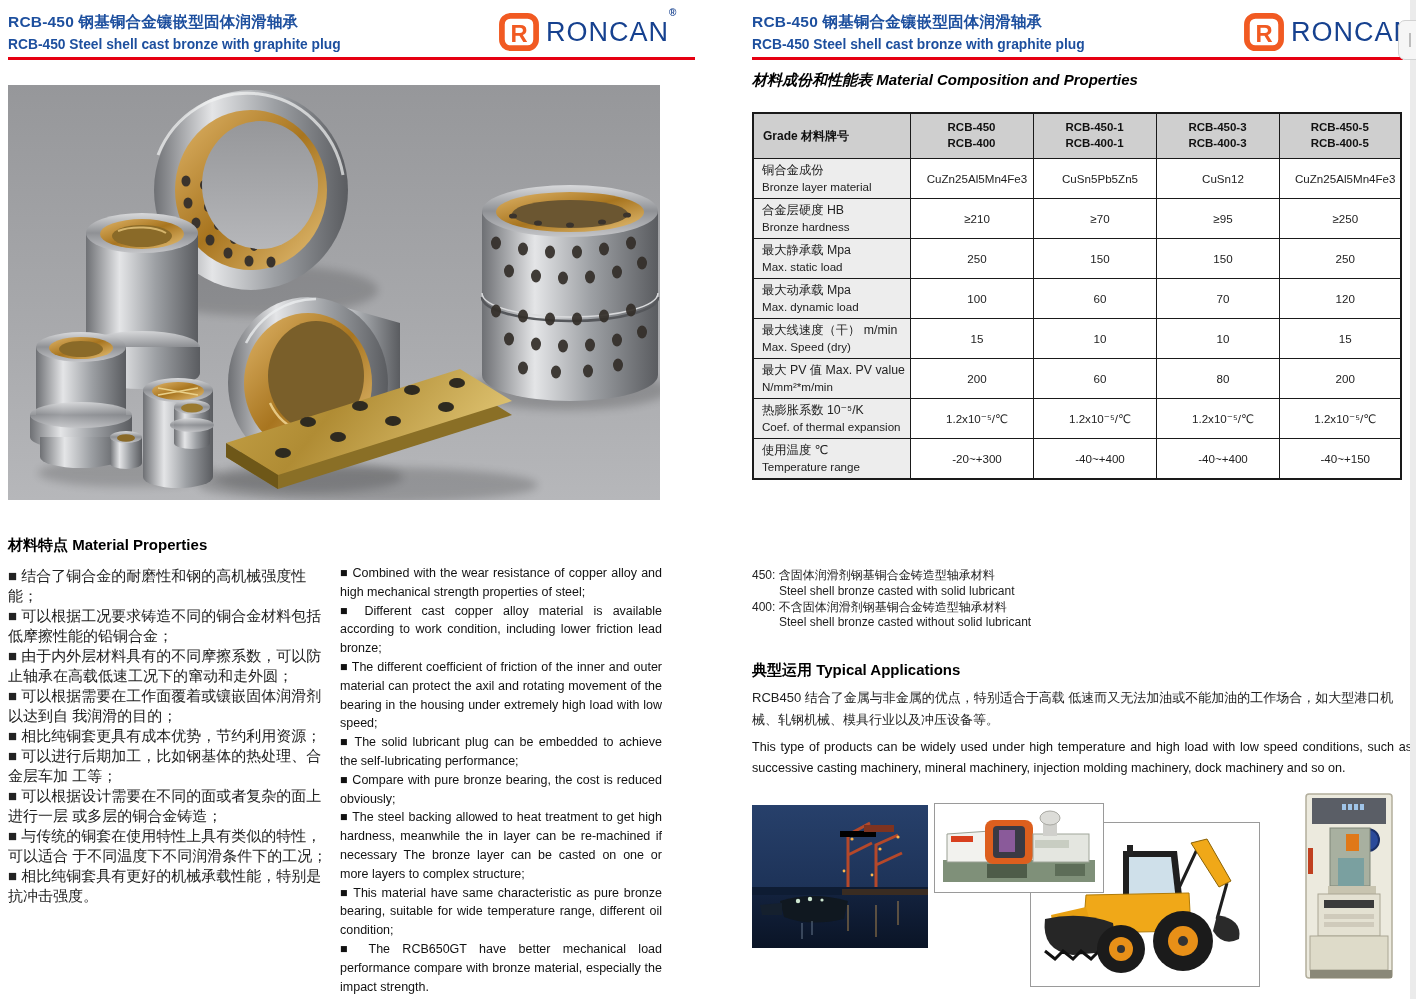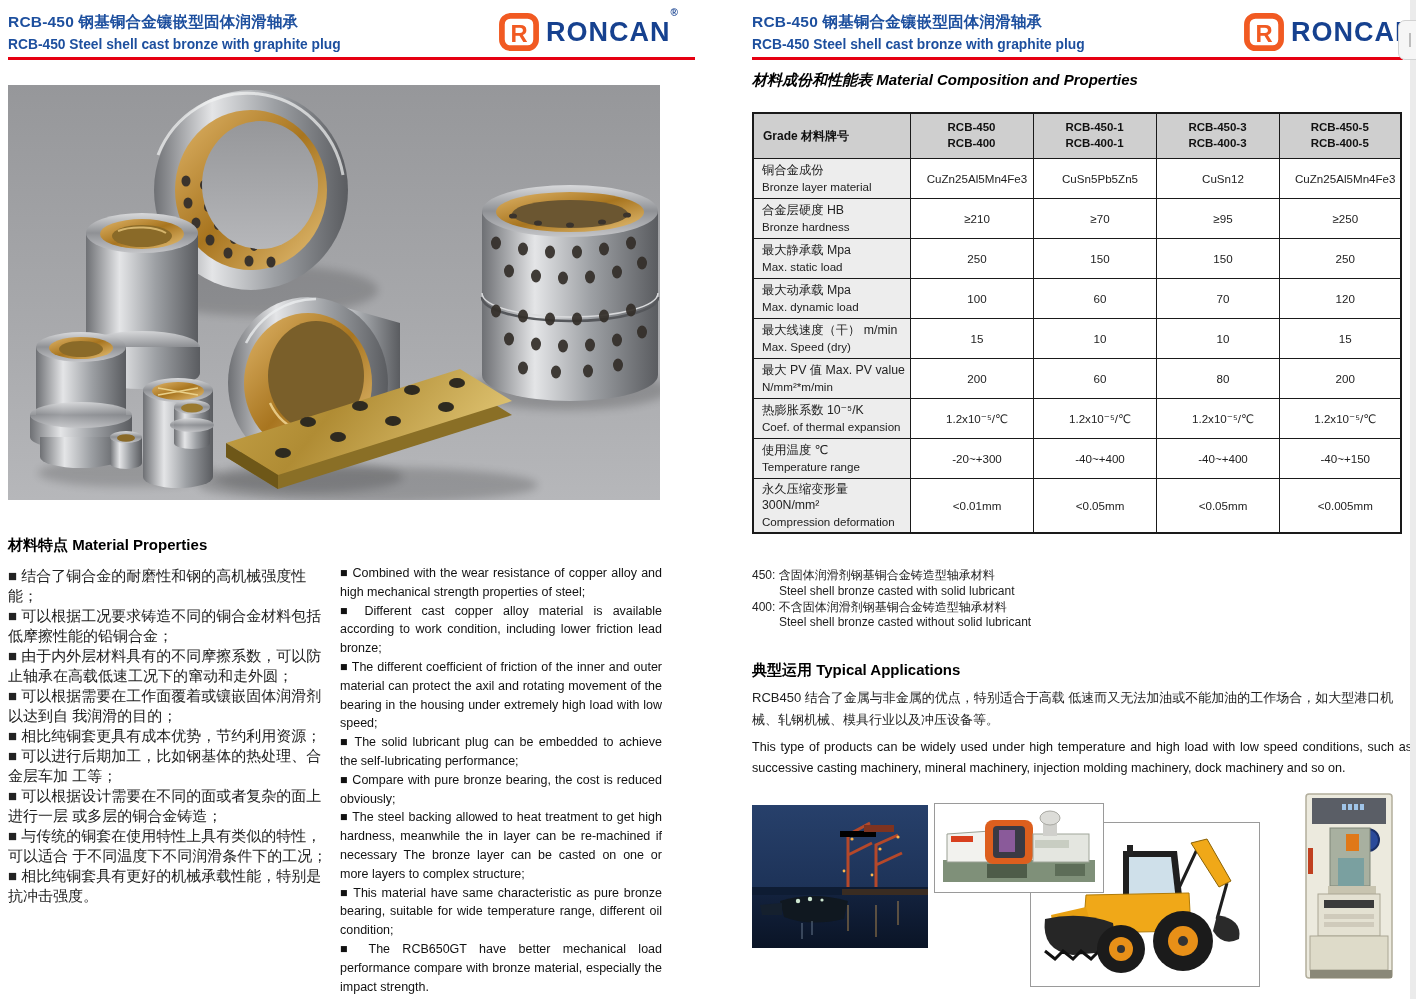--- a/index.html
+++ b/index.html
@@ -7,21 +7,21 @@
         font-family:"Liberation Sans","DejaVu Sans",sans-serif;color:#111;}
   .abs{position:absolute;}
 
   
   .hdr-cn{font-size:15.5px;font-weight:bold;color:#1d4f9e;letter-spacing:.2px;}
   .hdr-en{font-size:13.8px;font-weight:bold;color:#1d4f9e;margin-top:4px;}
   .rule{position:absolute;height:3px;background:#e60012;}
 
   
   .logo{display:flex;align-items:center;gap:6px;}
-  .logo-text{font-size:27px;font-weight:bold;color:#16418f;letter-spacing:1px;}
+  .logo-text{font-size:27px;font-weight:normal;color:#16418f;letter-spacing:1px;}
   .logo-reg{font-size:10px;font-weight:bold;color:#16418f;vertical-align:top;position:relative;top:-10px;}
 
   
   .sec-h{font-size:15px;font-weight:bold;color:#000;}
 
   
   .cn-col{width:328px;}
   .cn-col .bullet{font-size:15px;line-height:20px;color:#222;}
   .en-col{width:322px;}
   .en-col .bullet{font-size:12.5px;line-height:18.8px;color:#111;text-align:justify;}
@@ -374,30 +374,20 @@
     <tr class="data">
       <td class="lbl">
             <div class="cn">使用温度 ℃</div>
             <div class="en">Temperature range</div>
           </td>
       <td class="val">-20~+300</td>
       <td class="val">-40~+400</td>
       <td class="val">-40~+400</td>
       <td class="val">-40~+150</td>
     </tr>
-    <tr class="data">
-      <td class="lbl">
-            <div class="cn">永久压缩变形量 300N/mm²</div>
-            <div class="en">Compression deformation</div>
-          </td>
-      <td class="val">&lt;0.01mm</td>
-      <td class="val">&lt;0.05mm</td>
-      <td class="val">&lt;0.05mm</td>
-      <td class="val">&lt;0.005mm</td>
-    </tr>
   </tbody>
     </table>
 
   <div class="abs" style="left:752px;top:568px;">
     <div class="note">450: 含固体润滑剂钢基铜合金铸造型轴承材料</div>
     <div class="note indent">Steel shell bronze casted with solid lubricant</div>
     <div class="note">400: 不含固体润滑剂钢基铜合金铸造型轴承材料</div>
     <div class="note indent">Steel shell bronze casted without solid lubricant</div>
   </div>
 

